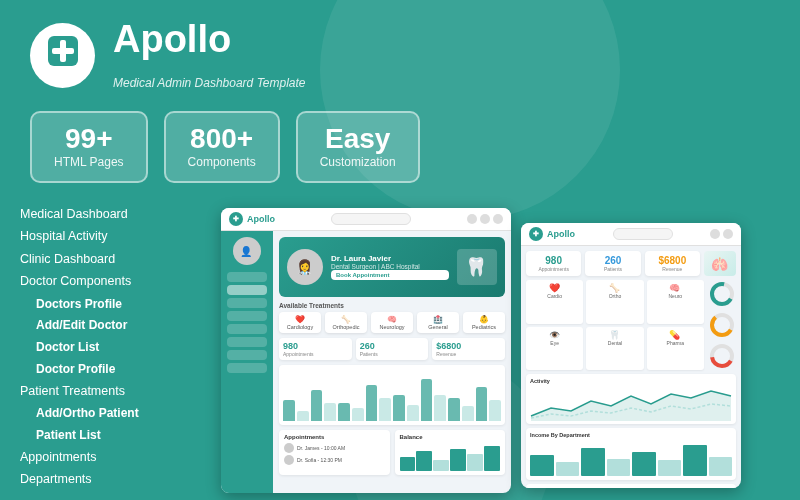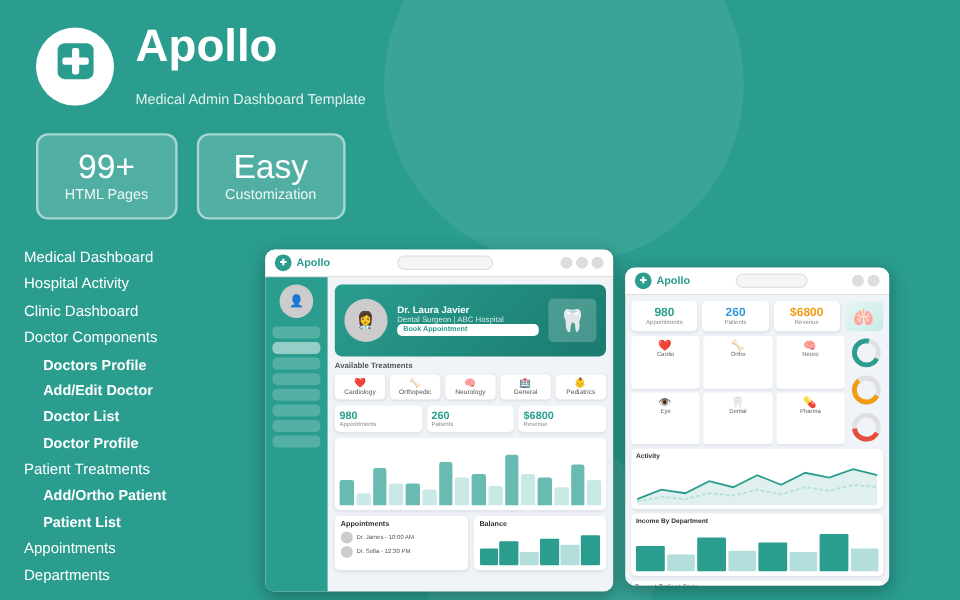--- a/index.html
+++ b/index.html
@@ -60,40 +60,41 @@
     .logo-title {
       font-size: 38px;
       font-weight: 700;
       color: white;
       line-height: 1;
     }
     .logo-subtitle {
       font-size: 12px;
       color: rgba(255,255,255,0.85);
       margin-top: 18px;
+      font-style: italic;
     }
 
     
     .stats-bar {
       display: flex;
       gap: 16px;
       padding: 12px 30px;
       margin-top: 4px;
     }
     .stat-card {
       background: rgba(255,255,255,0.18);
       border: 2px solid rgba(255,255,255,0.5);
       border-radius: 10px;
       padding: 12px 22px;
       text-align: center;
       color: white;
     }
     .stat-number {
       font-size: 28px;
-      font-weight: 400;
+      font-weight: 700;
       color: white;
       line-height: 1;
     }
     .stat-label {
       font-size: 12px;
       color: rgba(255,255,255,0.9);
       margin-top: 2px;
     }
 
     
@@ -509,20 +510,24 @@
   <div class="logo-text-block">
     <span class="logo-title">Apollo</span>
     <span class="logo-subtitle">Medical Admin Dashboard Template</span>
   </div>
 </div>
 
 <div class="stats-bar">
   <div class="stat-card">
     <div class="stat-number">99+</div>
     <div class="stat-label">HTML Pages</div>
+  </div>
+  <div class="stat-card">
+    <div class="stat-number">800+</div>
+    <div class="stat-label">Components</div>
   </div>
   <div class="stat-card">
     <div class="stat-number">Easy</div>
     <div class="stat-label">Customization</div>
   </div>
 </div>
 
 <div class="main-content">
 
   <div class="sidebar-list">

